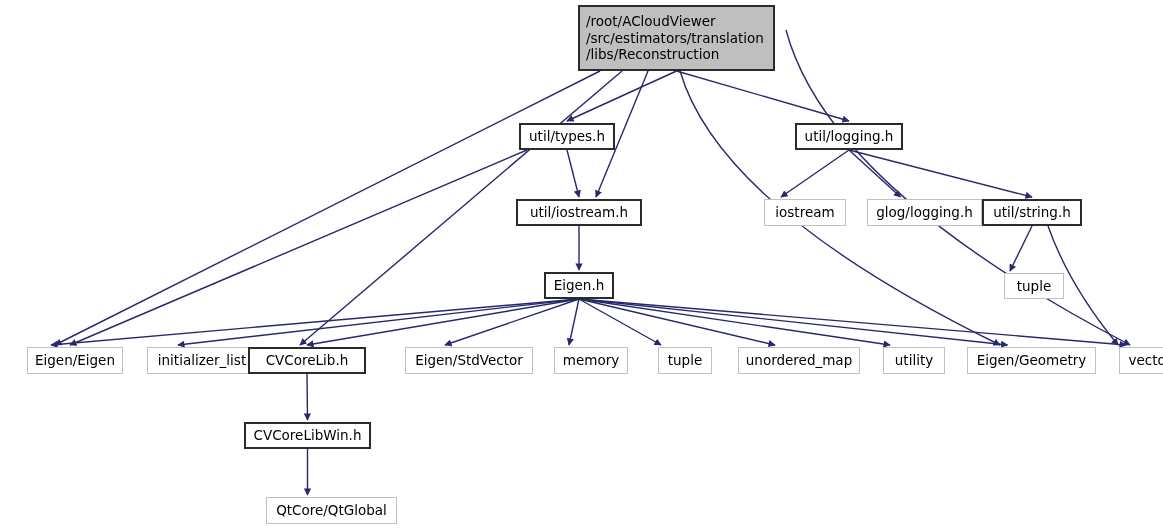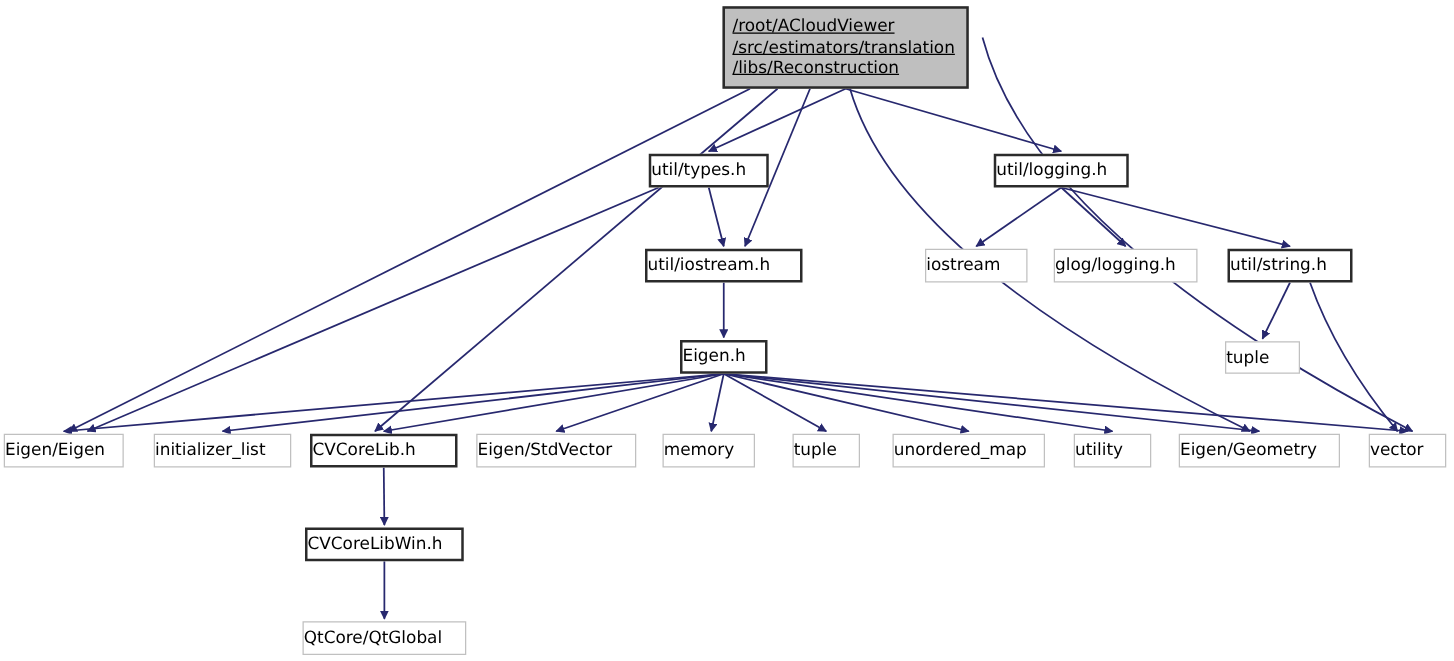--- a/index.html
+++ b/index.html
@@ -21,45 +21,45 @@
     top: 0;
     width: 1163px;
     height: 529px;
     pointer-events: none;
   }
   .node {
     position: absolute;
     box-sizing: border-box;
     display: flex;
     align-items: center;
-    justify-content: flex-start;
+    justify-content: center;
     text-align: center;
     font-size: 13.5px;
     color: #000000;
     background: #ffffff;
     white-space: pre;
     line-height: 1.25;
   }
   .node.leaf {
     border: 1px solid #c0c0c0;
+    margin-left: 24px;
   }
   .node.header {
     border: 2px solid #2b2b2b;
   }
   .node.root {
     border: 2px solid #2b2b2b;
     background: #bfbfbf;
     justify-content: flex-start;
     text-align: left;
     padding-left: 6px;
   }
   .node.root .root-text {
     display: block;
     width: 100%;
-    text-decoration: underline;
   }
   .root-line-last {
     text-align: center;
   }
 </style>
 </head>
 <body>
 
 <div id="canvas">
 

